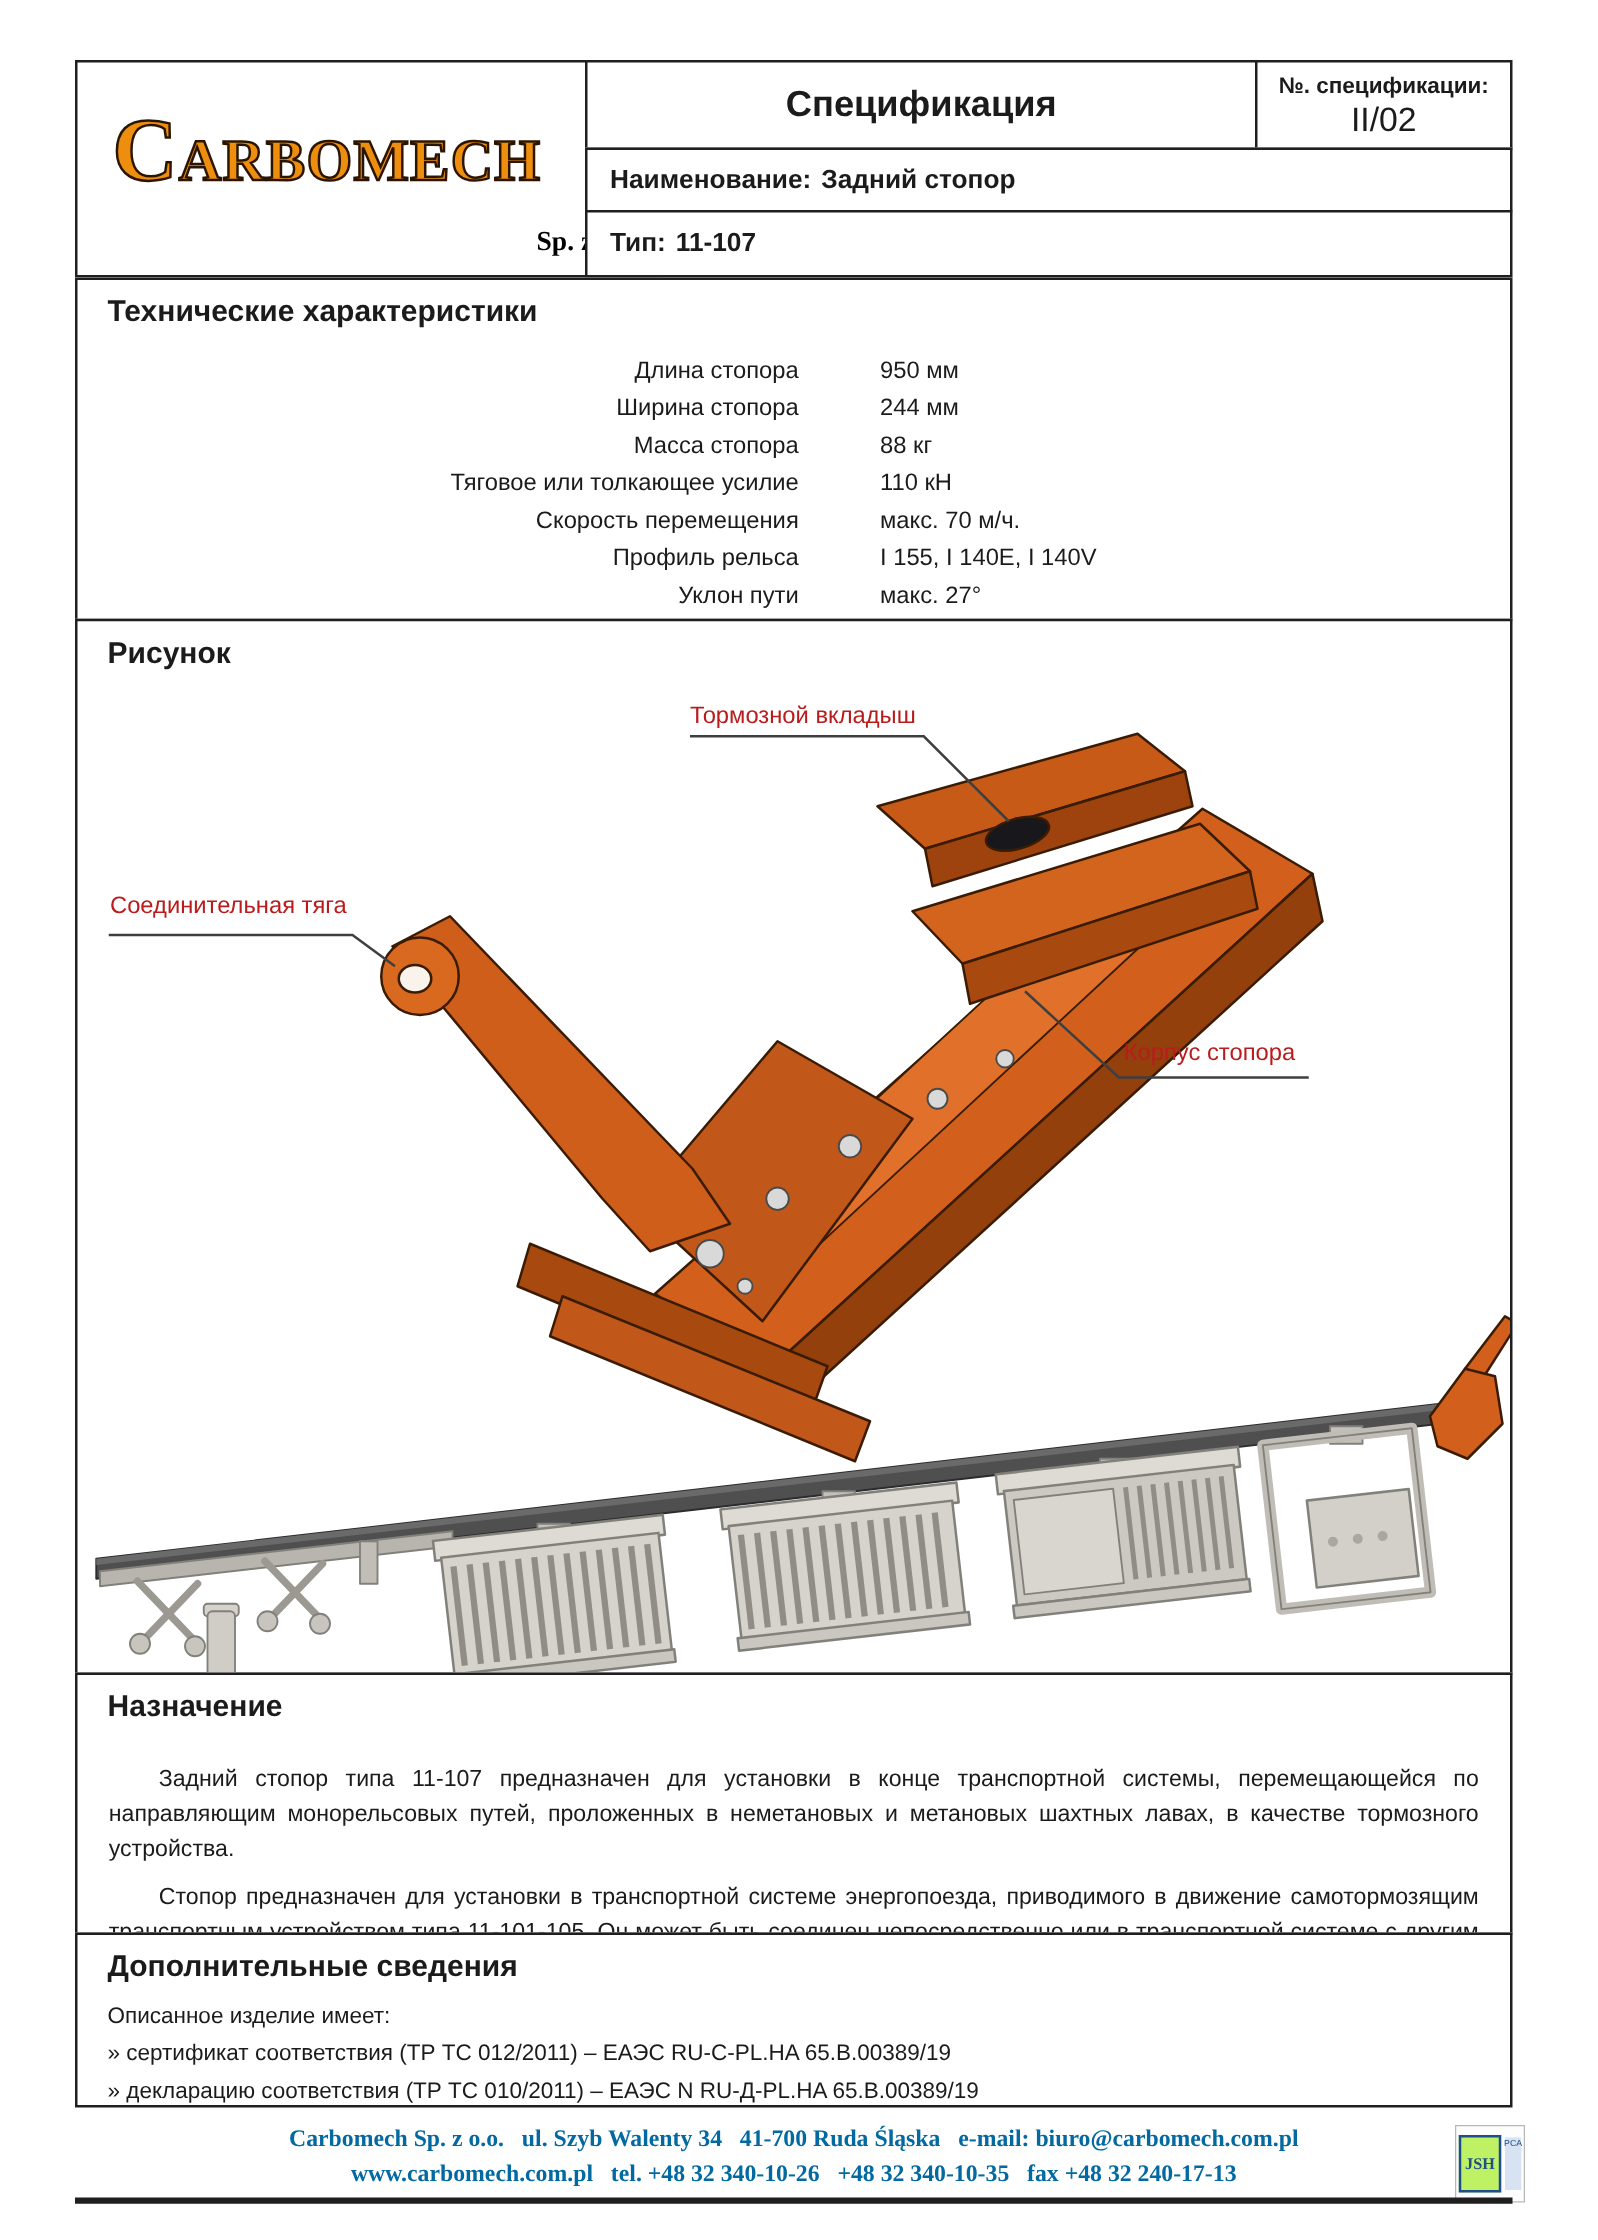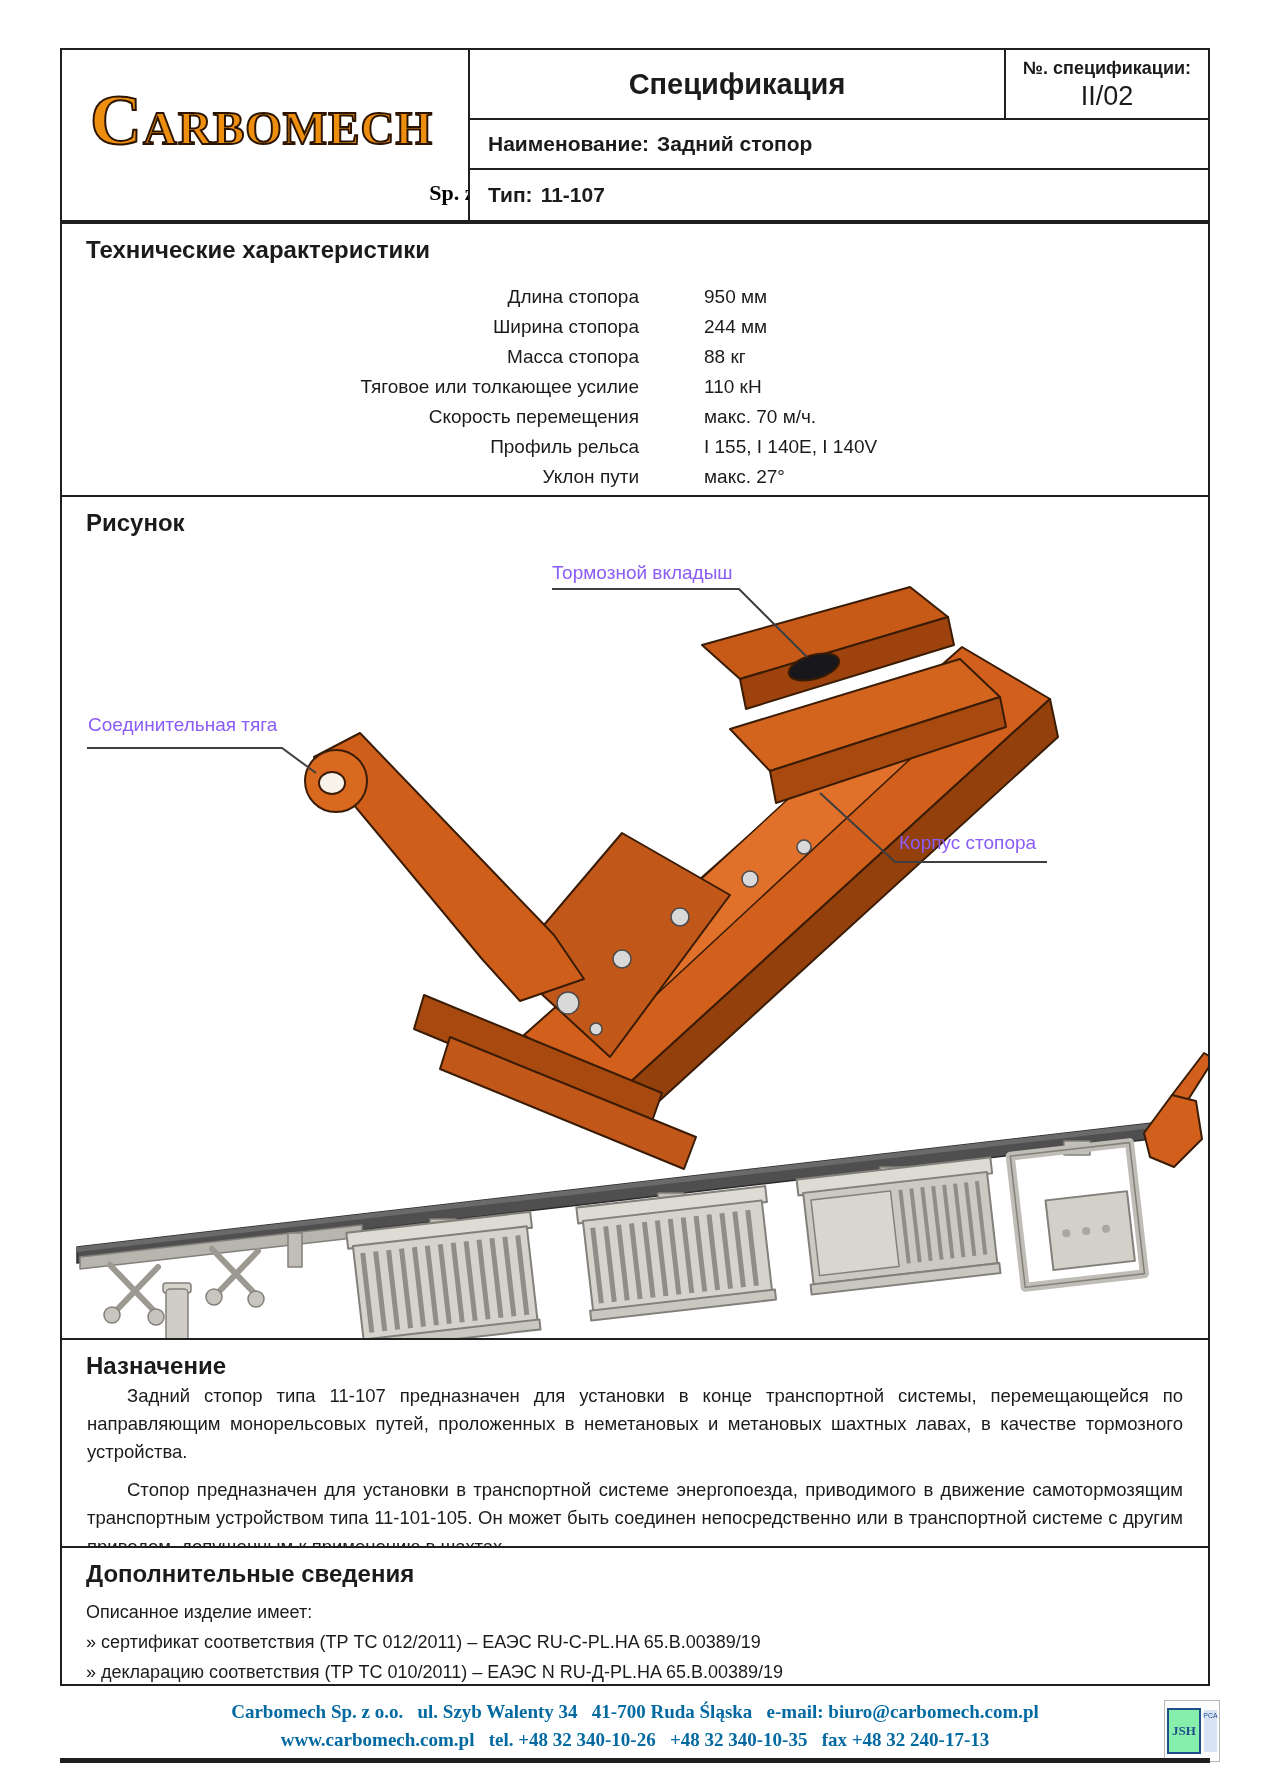--- a/index.html
+++ b/index.html
@@ -35,41 +35,41 @@
   .sec-purpose{left:60px;top:1338px;width:1150px;height:210px;}
   .sec-additional{left:60px;top:1546px;width:1150px;height:140px;}
   h2.sec-h{margin:12px 0 0 24px;font-size:24px;font-weight:bold;}
 
   .spec-rows{margin-top:18px;padding-left:24px;}
   .spec-row{display:flex;height:30px;align-items:center;}
   .spec-label{width:553px;text-align:right;font-size:19px;}
   .spec-value{margin-left:65px;font-size:19px;}
 
   .fig-svg{position:absolute;left:0;top:0;width:1146px;height:841px;}
-  .fig-label{position:absolute;font-size:19px;color:#8b5cf6;white-space:nowrap;}
+  .fig-label{position:absolute;font-size:19px;color:#b91c1c;white-space:nowrap;}
   .lbl-brake{left:490px;top:65px;}
   .lbl-rod{left:26px;top:217px;}
   .lbl-body{left:837px;top:335px;}
 
   .para{margin:10px 25px 0 25px;font-size:18.5px;line-height:1.52;text-align:justify;text-indent:40px;}
-  .para:first-of-type{margin-top:2px;}
+  .para:first-of-type{margin-top:29px;}
 
   .add-intro{margin:14px 0 0 24px;font-size:18px;}
   .add-item{margin:9px 0 0 24px;font-size:18px;}
 
   
   .footer{position:absolute;left:60px;top:1698px;width:1150px;text-align:center;
           font-family:"Liberation Serif",serif;font-weight:bold;color:#0369a1;}
   .footer .f-line{font-size:19px;line-height:28px;white-space:pre;}
   .bottom-rule{position:absolute;left:60px;top:1758px;width:1150px;height:5px;background:#1f1f1f;}
   .badge{position:absolute;left:1164px;top:1700px;width:54px;height:60px;background:#fdfdfd;
          border:1px solid #b8b8b8;display:flex;align-items:center;justify-content:center;gap:3px;}
   .badge-jsh{width:30px;height:42px;border:2px solid #1f4e8c;color:#1f4e8c;display:flex;
              align-items:center;justify-content:center;font-family:"Liberation Serif",serif;
-             font-weight:bold;font-size:13px;background:#86efac;}
+             font-weight:bold;font-size:13px;background:#bef264;}
   .badge-pca{width:13px;height:42px;background:#d7e3f2;color:#1f4e8c;font-size:7px;
              display:flex;align-items:flex-start;justify-content:center;padding-top:2px;box-sizing:border-box;}
 </style>
 </head>
 <body>
 
 <div class="page">
 
   <div class="box logo-cell">
     <div class="logo-line"><span class="logo-c">C</span><span class="logo-rest">ARBOMECH</span></div>

